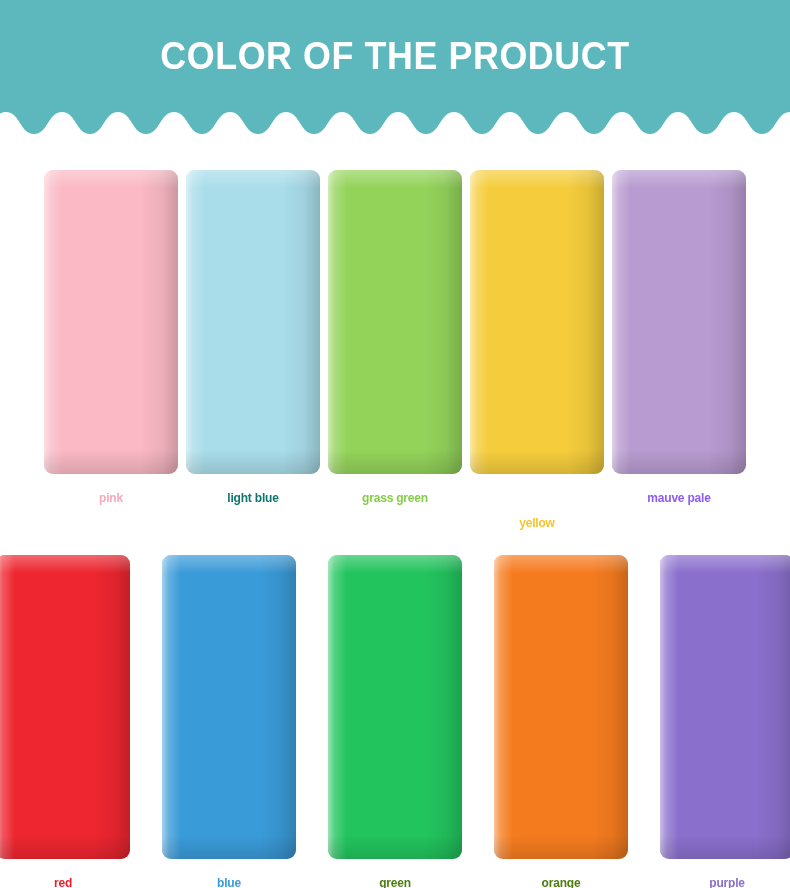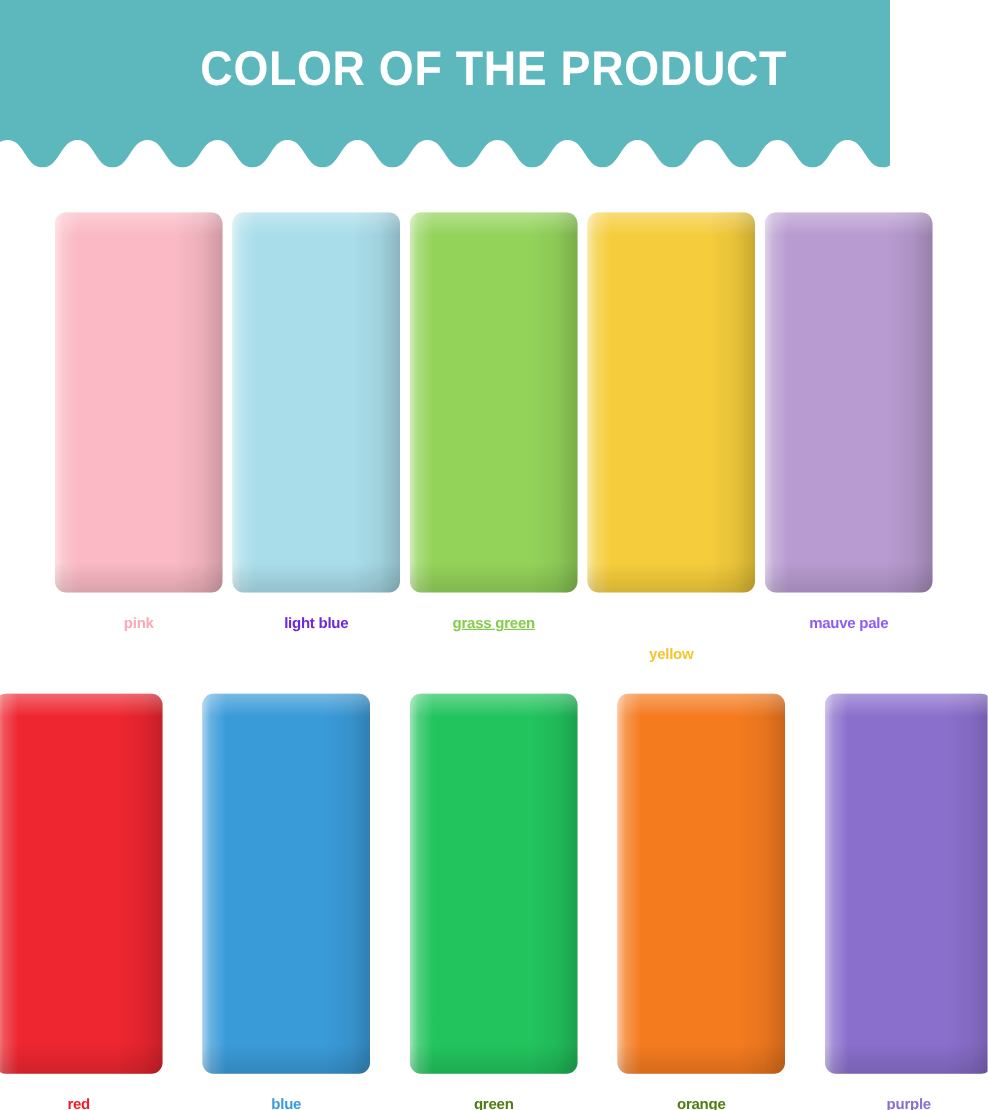--- a/index.html
+++ b/index.html
@@ -11,21 +11,21 @@
     width: 790px;
     height: 888px;
     font-family: "Liberation Sans", sans-serif;
     overflow: hidden;
     position: relative;
   }
 
   
   .header {
     position: relative;
-    width: 712px;
+    width: 790px;
     height: 134px;
     overflow: hidden;
   }
   .header-svg {
     position: absolute;
     top: 0;
     left: 0;
     display: block;
   }
   .header-title {
@@ -135,25 +135,25 @@
 
 <div class="grid">
 
   <div class="row row-one">
     <div class="cell">
       <div class="swatch" style="background: rgb(250, 185, 196);"></div>
       <div class="label" style="color: rgb(249, 169, 184);">pink</div>
     </div>
     <div class="cell">
       <div class="swatch" style="background: rgb(169, 221, 234);"></div>
-      <div class="label" style="color: #6d28d9;">light blue</div>
+      <div class="label" style="color: #0f766e;">light blue</div>
     </div>
     <div class="cell">
       <div class="swatch" style="background: rgb(147, 211, 90);"></div>
-      <div class="label" style="color: rgb(134, 204, 75); text-decoration: underline;">grass green</div>
+      <div class="label" style="color: rgb(134, 204, 75);">grass green</div>
     </div>
     <div class="cell">
       <div class="swatch" style="background: rgb(245, 205, 60);"></div>
       <div class="label" style="color: rgb(243, 197, 46); margin-top: 37px;">yellow</div>
     </div>
     <div class="cell">
       <div class="swatch" style="background: rgb(184, 155, 208);"></div>
       <div class="label" style="color: #8b5cf6; text-align: center;">mauve pale</div>
     </div>
   </div>

